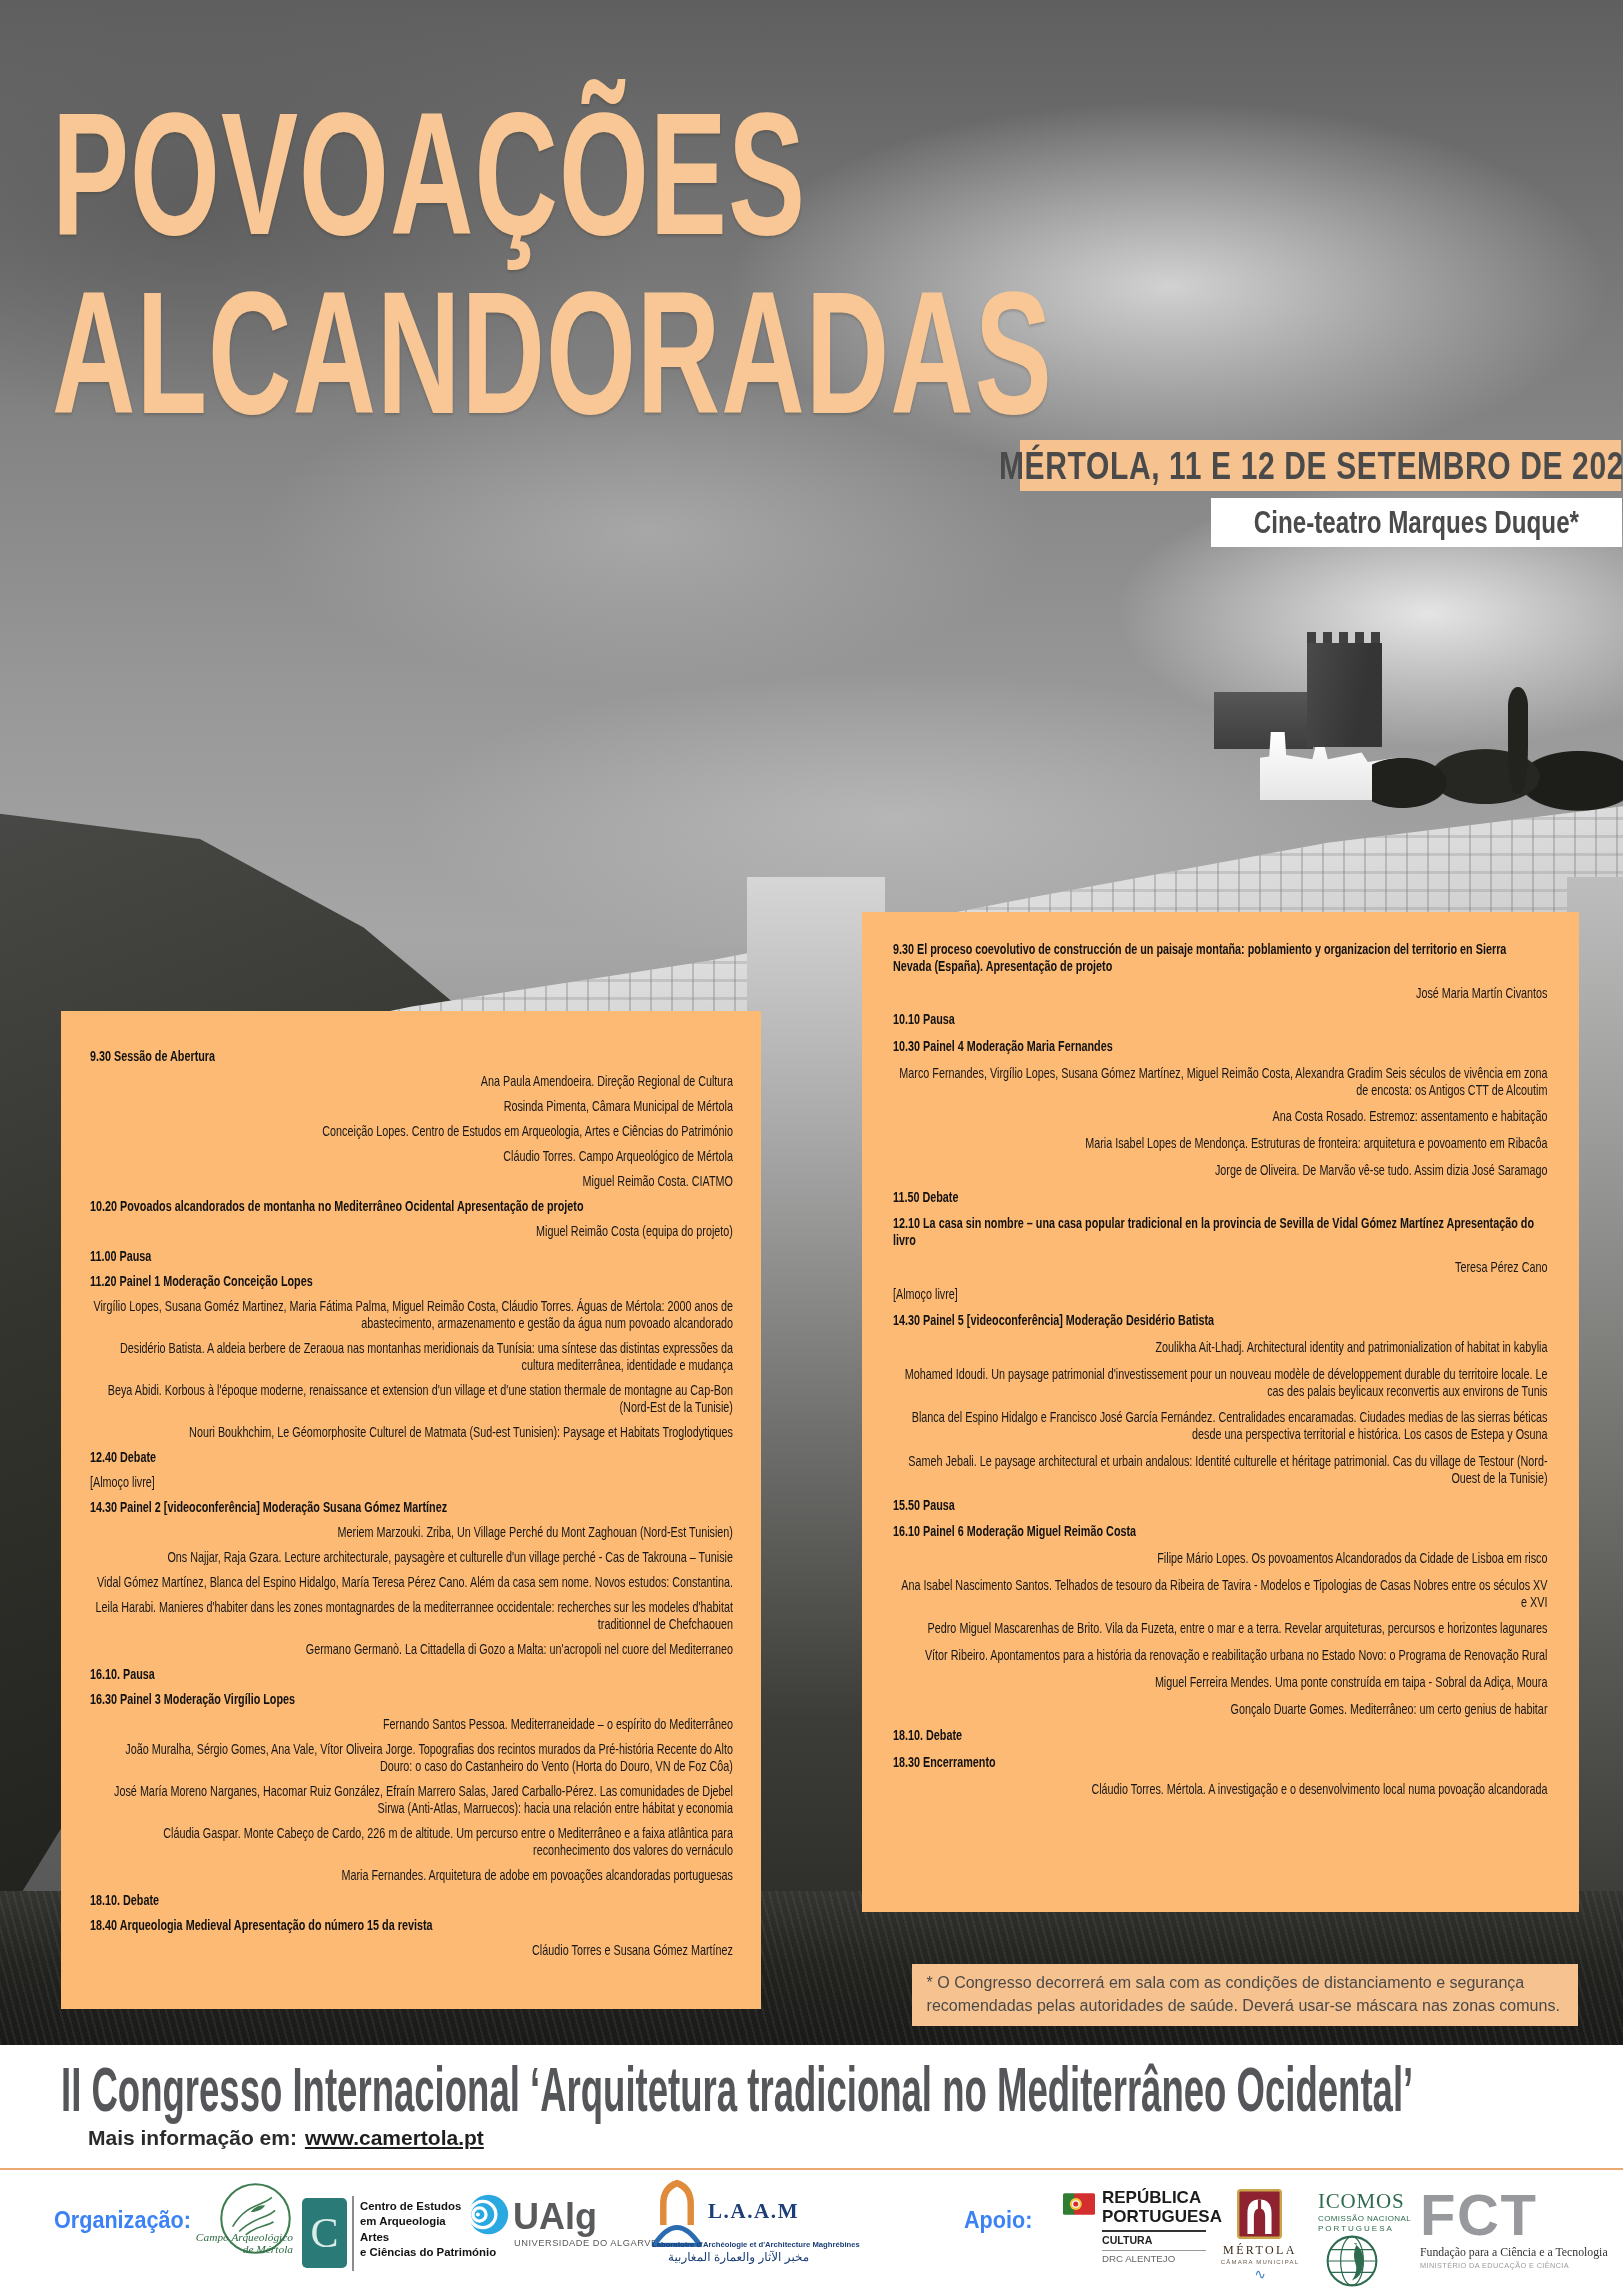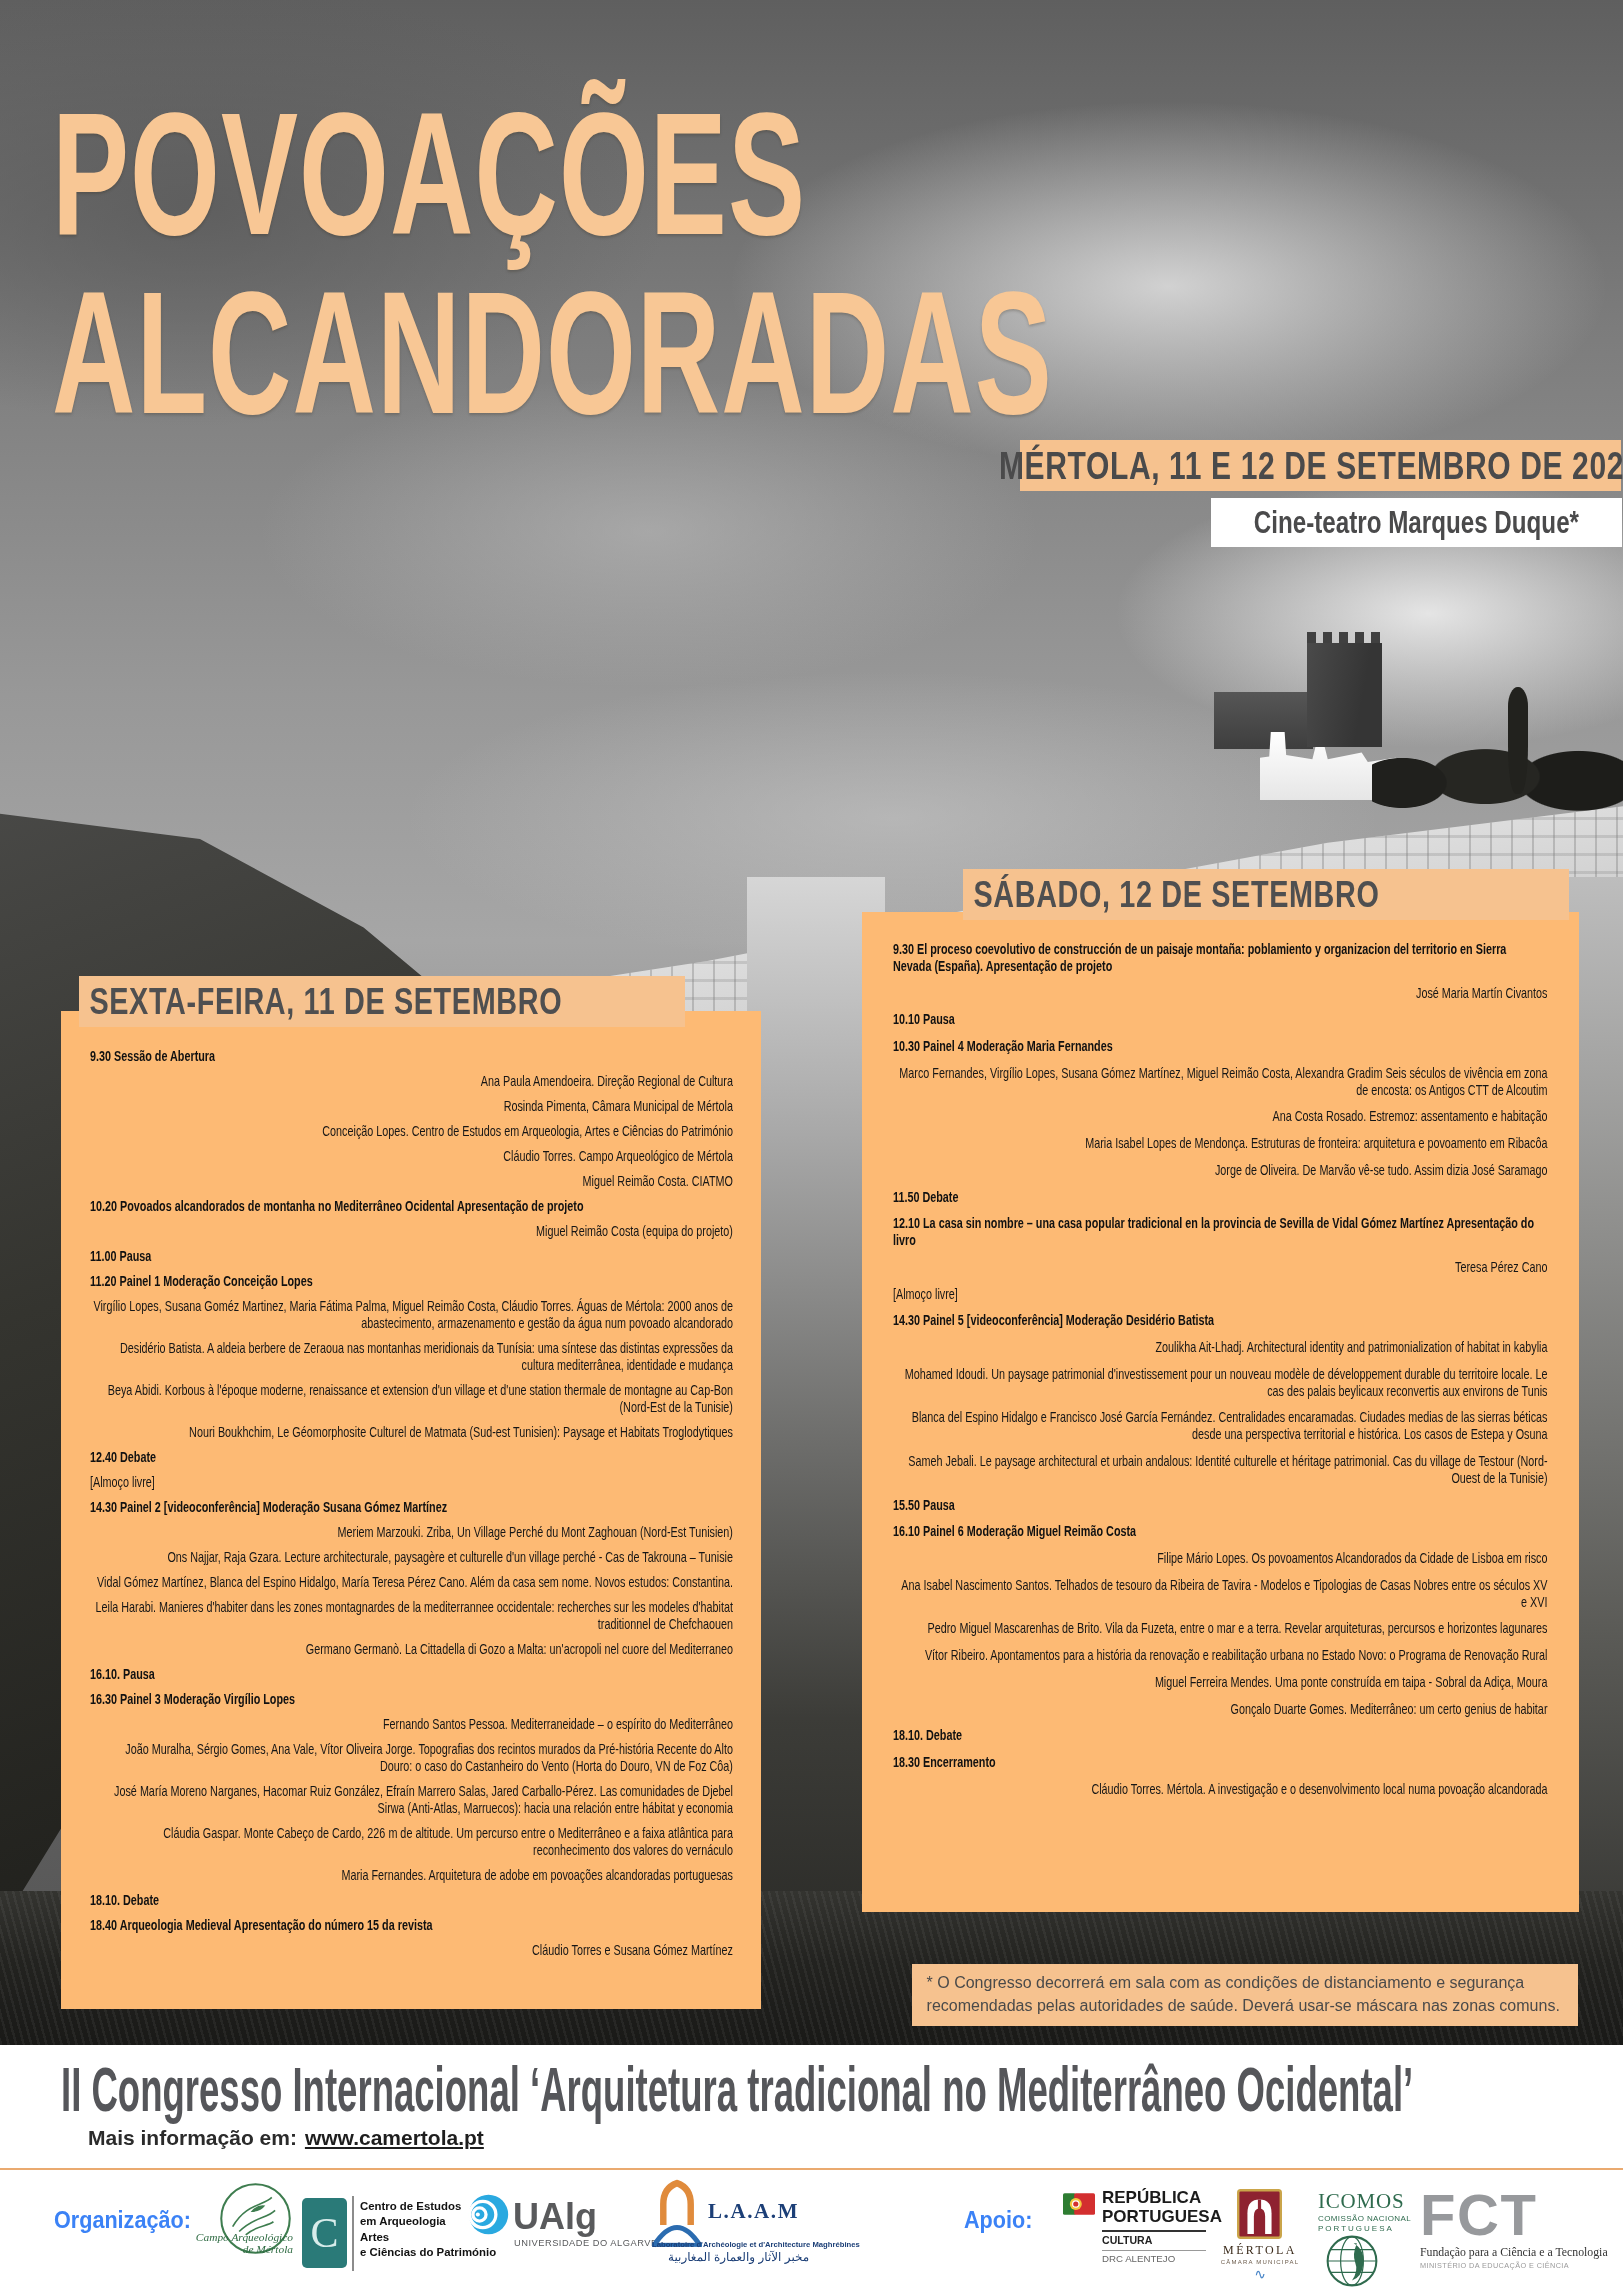--- a/index.html
+++ b/index.html
@@ -159,26 +159,20 @@
     <span>POVOAÇÕES</span><br>
     <span>ALCANDORADAS</span>
   </h1>
   <div class="date-banner">
     <span>MÉRTOLA, 11 E 12 DE SETEMBRO DE 2020</span>
   </div>
   <div class="venue-box">
     <span>Cine-teatro Marques Duque*</span>
   </div>
 
-  <div class="day-banner banner-left">
-    <span>SEXTA-FEIRA, 11 DE SETEMBRO</span>
-  </div>
-  <div class="day-banner banner-right">
-    <span>SÁBADO, 12 DE SETEMBRO</span>
-  </div>
 
   <section class="panel left">
     <div class="panel-content">
 
         <p class="item left bold">9.30 Sessão de Abertura</p>
 
         <p class="item right">Ana Paula Amendoeira. Direção Regional de Cultura</p>
 
         <p class="item right">Rosinda Pimenta, Câmara Municipal de Mértola</p>
 

